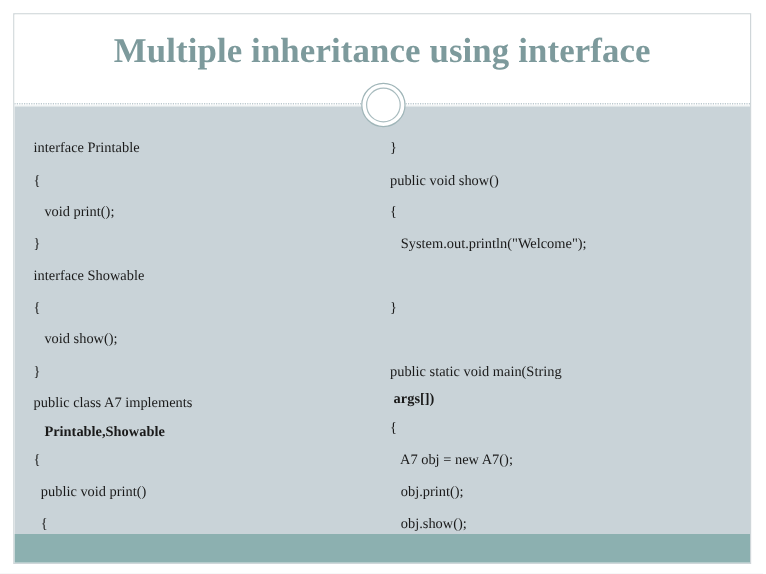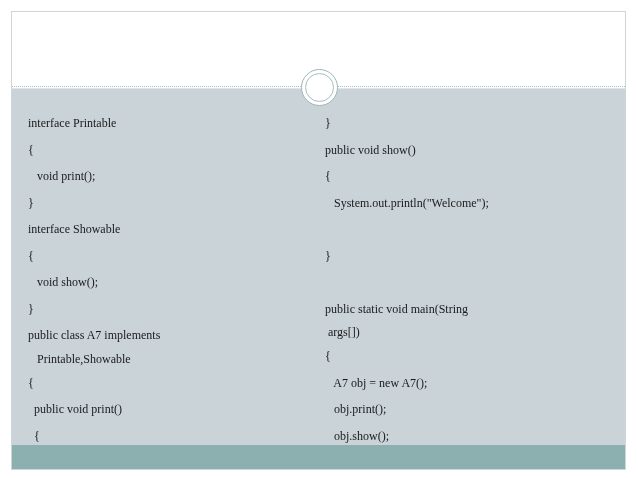--- a/index.html
+++ b/index.html
@@ -129,30 +129,34 @@
   #code-col-right { left: 313px; width: 290px; }
 
   .code-line {
     white-space: pre;
     min-height: 26.5px;
   }
   
   .code-line.wrap {
     line-height: 21px;
     min-height: 21px;
+    font-weight: bold;
   }
   .code-line.blank {
     min-height: 26.5px;
   }
 </style>
 </head>
 <body>
 
 <div id="slide">
 
+  <div id="title-band">
+    <div id="page-title">Multiple inheritance using interface</div>
+  </div>
 
   <div id="title-divider"></div>
   <div id="title-divider-2"></div>
 
   <div id="ring-outer"></div>
   <div id="ring-inner"></div>
 
   <div id="body-band">
 
     <div class="code-col" id="code-col-left"><div class="code-line">interface Printable</div><div class="code-line">{</div><div class="code-line">   void print();</div><div class="code-line">}</div><div class="code-line">interface Showable</div><div class="code-line">{</div><div class="code-line">   void show();</div><div class="code-line">}</div><div class="code-line">public class A7 implements</div><div class="code-line wrap">   Printable,Showable</div><div class="code-line">{</div><div class="code-line">  public void print()</div><div class="code-line">  {</div><div class="code-line">    System.out.println("Hello");</div></div>

